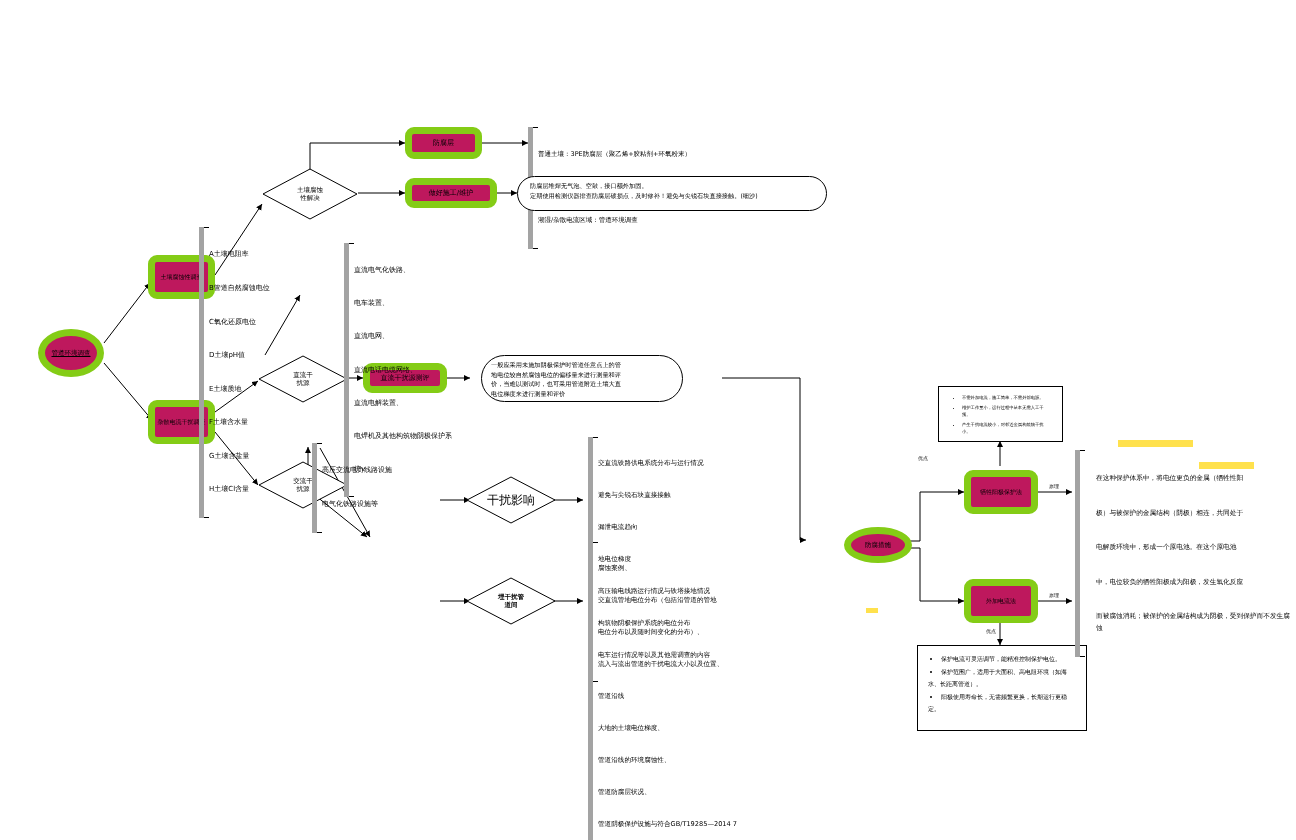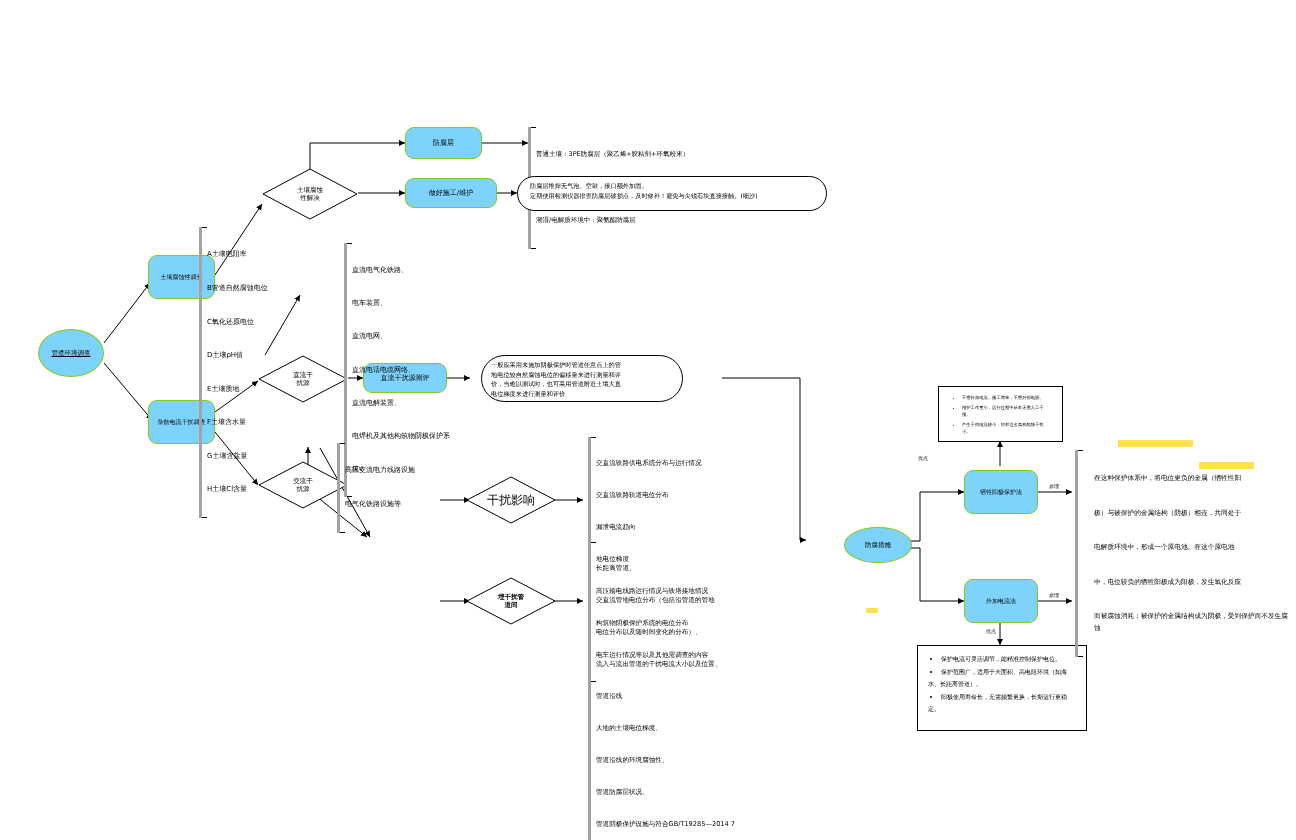--- a/index.html
+++ b/index.html
@@ -5,26 +5,26 @@
   html,body{margin:0;padding:0;background:#ffffff;}
   body{
     width:1296px;height:840px;position:relative;overflow:hidden;
     font-family:"DejaVu Sans","Liberation Sans",sans-serif;
     color:#000;
   }
   #canvas{position:absolute;left:0;top:0;width:1296px;height:840px;}
   svg.edges{position:absolute;left:0;top:0;width:1296px;height:840px;pointer-events:none;}
 
   .node{position:absolute;box-sizing:border-box;display:flex;align-items:center;justify-content:center;
-        text-align:center;background:#7dd3fc;border:1px solid #84cc16;line-height:1.25;}
+        text-align:center;background:#be185d;border:7px solid #84cc16;line-height:1.25;}
   .rounded{border-radius:9px;}
   .circle{border-radius:50%;text-decoration:underline;}
 
   .txt{position:absolute;box-sizing:border-box;white-space:pre-wrap;line-height:1.5;}
-  .bracket{border-left:3px solid #a3a3a3;}
+  .bracket{border-left:5px solid #a3a3a3;}
   .bracket:before,.bracket:after{content:"";position:absolute;left:0;width:5px;height:1px;background:#000;}
   .bracket:before{top:0;}
   .bracket:after{bottom:0;}
 
   .callout{position:absolute;box-sizing:border-box;border:1px solid #000;border-radius:26px;
            background:#fff;padding:4px 12px;line-height:1.55;}
   .boxnote{position:absolute;box-sizing:border-box;border:1px solid #000;background:#fff;
            padding:8px 10px;line-height:1.6;}
   .boxnote ul{margin:0;padding-left:13px;}
   .boxnote li{margin:0 0 3px 0;}
@@ -200,40 +200,40 @@
     <div>D土壤pH值</div>
     <div>E土壤质地</div>
     <div>F土壤含水量</div>
     <div>G土壤含盐量</div>
     <div>H土壤Cl含量</div>
   </div>
 
   <div class="txt bracket" style="left:528px;top:127px;width:290px;padding-left:5px;font-size:6.5px;line-height:1.7;">
     <div>普通土壤：3PE防腐层（聚乙烯+胶粘剂+环氧粉末）</div>
     <div>酸性/粘泥土：熔结环氧粉末（FBE）</div>
-    <div>潮湿/电解质环境中：聚氨酯防腐层</div>
-  </div>
-
-  <div class="txt bracket" style="left:312px;top:443px;width:130px;padding-left:5px;font-size:7px;line-height:1.6;margin-left:25px;">
+    <div>潮湿/杂散电流区域：管道环境调查</div>
+  </div>
+
+  <div class="txt bracket" style="left:312px;top:443px;width:130px;padding-left:5px;font-size:7px;line-height:1.6;">
     <div>高压交流电力线路设施</div>
     <div>电气化铁路设施等</div>
   </div>
 
   <div class="txt bracket" style="left:588px;top:437px;width:200px;padding-left:5px;font-size:6.6px;line-height:1.62;">
     <div>交直流铁路供电系统分布与运行情况</div>
-    <div>交直流铁路轨道电位分布</div>
+    <div>避免与尖锐石块直接接触</div>
     <div>漏泄电流趋向</div>
     <div>地电位梯度</div>
     <div>高压输电线路运行情况与铁塔接地情况</div>
     <div>构筑物阴极保护系统的电位分布</div>
     <div>电车运行情况等以及其他需调查的内容</div>
   </div>
 
   <div class="txt bracket" style="left:588px;top:542px;width:215px;padding-left:5px;font-size:6.6px;line-height:1.62;">
-    <div>长距离管道、</div>
+    <div>腐蚀案例、</div>
     <div>交直流管地电位分布（包括沿管道的管地</div>
     <div>电位分布以及随时间变化的分布）、</div>
     <div>流入与流出管道的干扰电流大小以及位置、</div>
     <div>管道沿线</div>
     <div>大地的土壤电位梯度、</div>
     <div>管道沿线的环境腐蚀性、</div>
     <div>管道防腐层状况、</div>
     <div>管道阴极保护设施与符合GB/T19285—2014 7</div>
     
     

